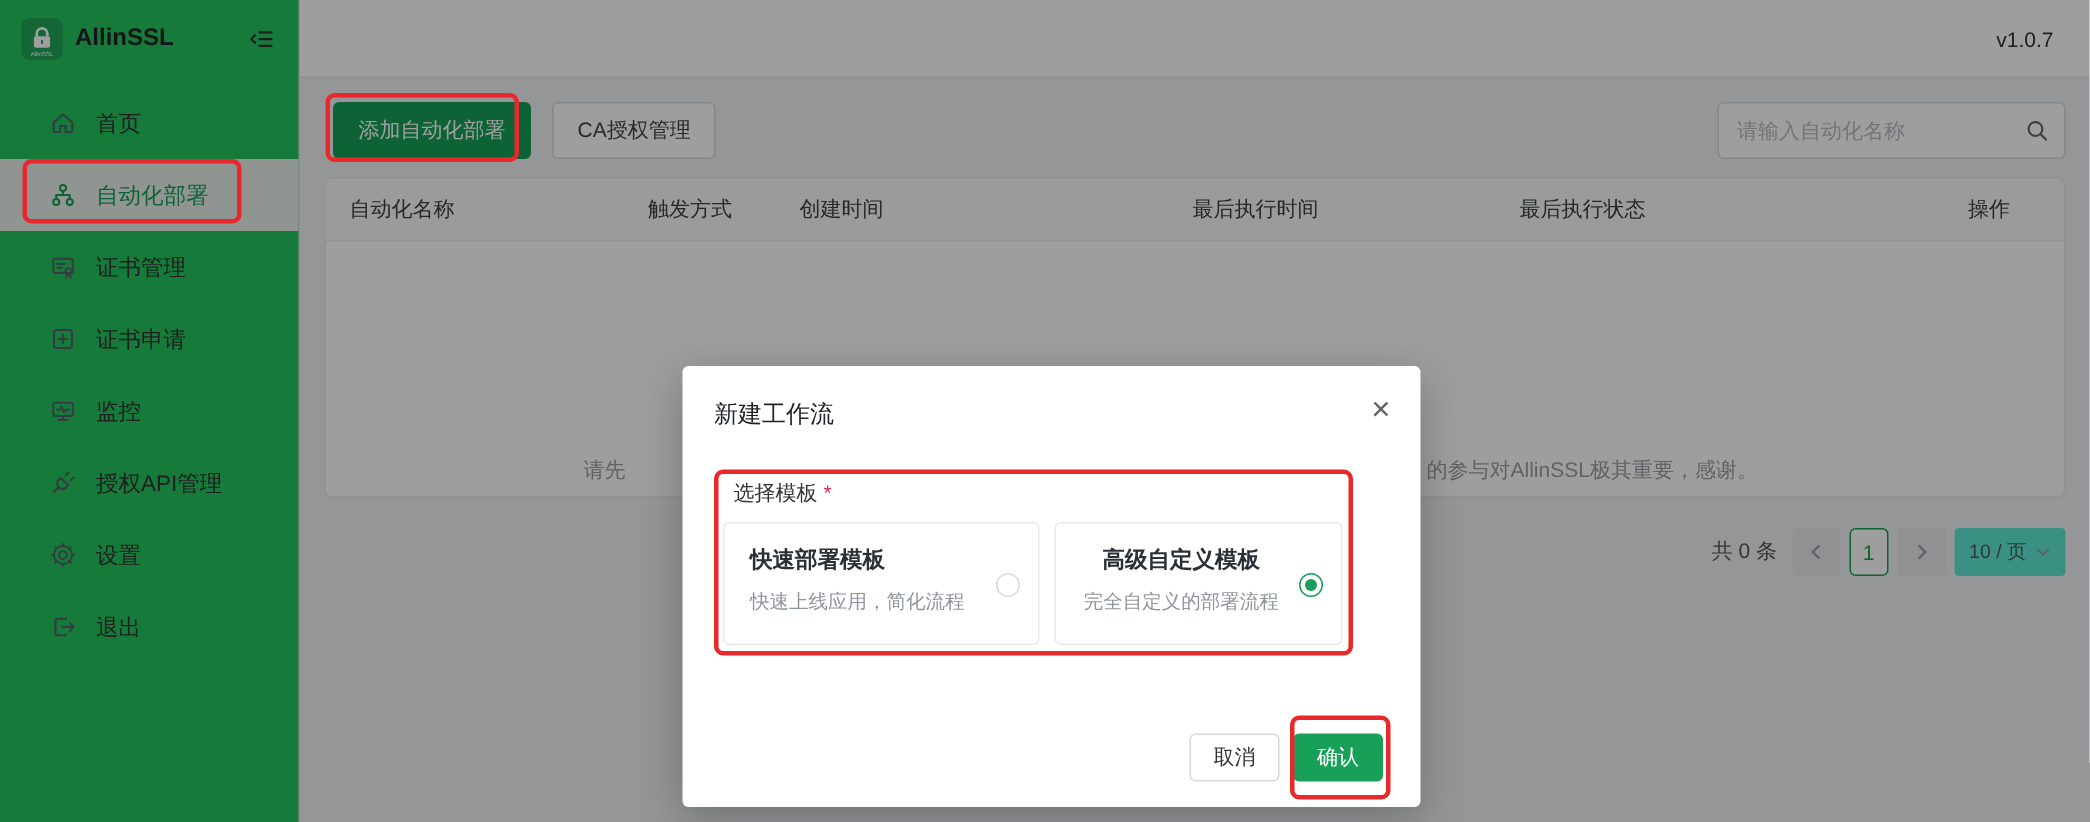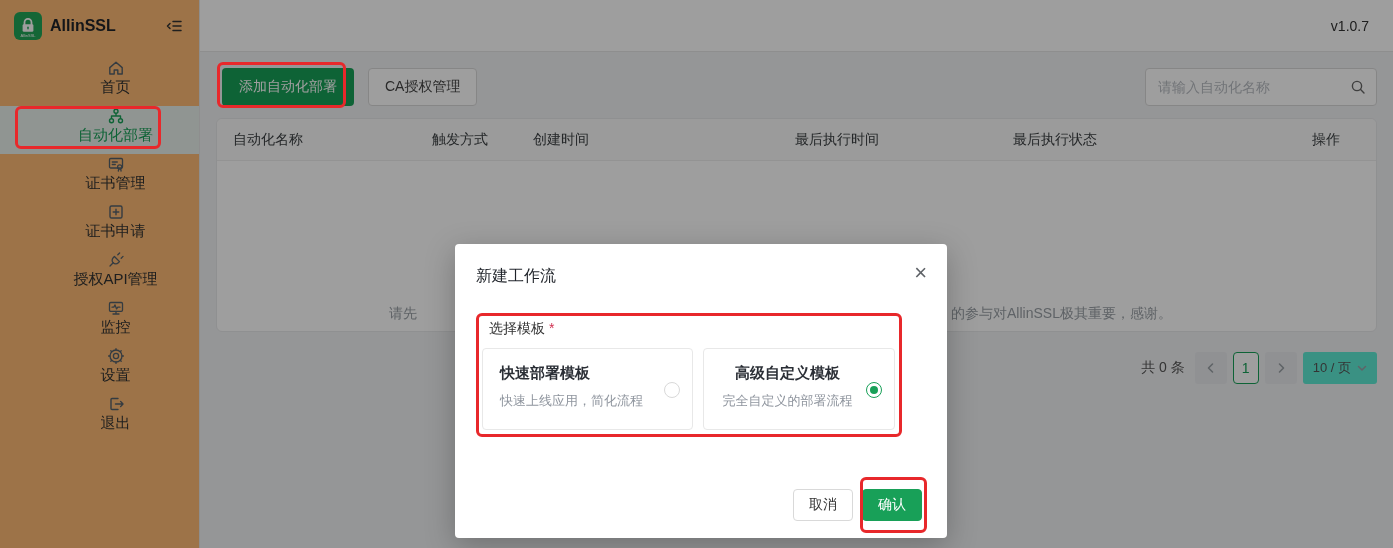--- a/index.html
+++ b/index.html
@@ -1,27 +1,27 @@
 <!DOCTYPE html>
 <html><head>
 <meta charset="utf-8">
 <style>
   * { margin:0; padding:0; box-sizing:border-box; }
   html,body { width:1393px; height:548px; overflow:hidden; }
   body { font-family:"Liberation Sans","DejaVu Sans",sans-serif; background:#f1f2f4; }
   .app { position:relative; width:1393px; height:548px; background:#f1f2f4; overflow:hidden; }
 
   
-  .sidebar { position:absolute; left:0; top:0; width:200px; height:548px; background:#fdba74; border-right:1px solid #e6e6e6; z-index:1; }
+  .sidebar { position:absolute; left:0; top:0; width:200px; height:548px; background:#22c55e; border-right:1px solid #e6e6e6; z-index:1; }
   .logo-row { display:flex; align-items:center; height:52px; padding:0 14px; gap:8px; }
   .logo-badge { width:28px; height:28px; flex:0 0 28px; }
   .app-name { font-size:16px; font-weight:bold; color:#1f2329; }
   .fold-btn { margin-left:auto; width:22px; height:22px; display:flex; align-items:center; justify-content:center; cursor:pointer; color:#333; }
   .nav { margin-top:6px; }
-  .nav-item { height:48px; display:flex; align-items:center; padding-left:32px; font-size:15px; color:#333; cursor:pointer;flex-direction:column; }
+  .nav-item { height:48px; display:flex; align-items:center; gap:12px; padding-left:32px; font-size:15px; color:#333; cursor:pointer; }
   .nav-item .nav-icon { width:20px; height:20px; display:flex; align-items:center; justify-content:center; color:#55606a; }
   .nav-item.active { background:#e9f1ec; color:#18a058; }
   .nav-item.active .nav-icon { color:#18a058; }
 
   
   .header-bar { position:absolute; left:200px; top:0; right:0; height:52px; background:#fff; border-bottom:1px solid #e6e6e6; }
   .version { position:absolute; right:24px; top:0; line-height:52px; font-size:14px; color:#333; }
 
   
   .btn { display:inline-flex; align-items:center; justify-content:center; height:38px; padding:0 16px; border-radius:4px; font-size:14px; cursor:pointer; border:1px solid transparent; }
@@ -141,36 +141,36 @@
             <svg width="18" height="18" viewBox="0 0 18 18" fill="none" stroke="currentColor" stroke-width="1.4" stroke-linecap="round">
               <rect x="3" y="3" width="12" height="12" rx="1.6"></rect>
               <path d="M9 6.2v5.6M6.2 9h5.6"></path>
             </svg>
           </span>
         <span>证书申请</span>
       </div>
       <div class="nav-item">
         <span class="nav-icon">
             <svg width="18" height="18" viewBox="0 0 18 18" fill="none" stroke="currentColor" stroke-width="1.3" stroke-linecap="round" stroke-linejoin="round">
+              <rect x="2.5" y="3.5" width="13" height="8.8" rx="1.2"></rect>
+              <path d="M5 8.2h1.8L8 5.9l1.6 4 1.2-1.7H13"></path>
+              <path d="M9 12.3V15M6 15h6"></path>
+            </svg>
+          </span>
+        <span>监控</span>
+      </div>
+      <div class="nav-item">
+        <span class="nav-icon">
+            <svg width="18" height="18" viewBox="0 0 18 18" fill="none" stroke="currentColor" stroke-width="1.3" stroke-linecap="round" stroke-linejoin="round">
               <path d="M3 15l3.2-3.2"></path>
               <path d="M6.2 11.8a3.6 3.6 0 0 1 0-5.1l1.2-1.2 5.1 5.1-1.2 1.2a3.6 3.6 0 0 1-5.1 0z"></path>
               <path d="M10.8 3.8 12.6 2M14.2 7.2 16 5.4"></path>
             </svg>
           </span>
         <span>授权API管理</span>
-      </div>
-      <div class="nav-item">
-        <span class="nav-icon">
-            <svg width="18" height="18" viewBox="0 0 18 18" fill="none" stroke="currentColor" stroke-width="1.3" stroke-linecap="round" stroke-linejoin="round">
-              <rect x="2.5" y="3.5" width="13" height="8.8" rx="1.2"></rect>
-              <path d="M5 8.2h1.8L8 5.9l1.6 4 1.2-1.7H13"></path>
-              <path d="M9 12.3V15M6 15h6"></path>
-            </svg>
-          </span>
-        <span>监控</span>
       </div>
       <div class="nav-item">
         <span class="nav-icon">
             <svg width="18" height="18" viewBox="0 0 18 18" fill="none" stroke="currentColor" stroke-width="1.3" stroke-linecap="round">
               <circle cx="9" cy="9" r="2.6"></circle>
               <circle cx="9" cy="9" r="6"></circle>
               <path d="M9 1.6V3M9 15v1.4M1.6 9H3M15 9h1.4M3.8 3.8l1 1M13.2 13.2l1 1M14.2 3.8l-1 1M4.8 13.2l-1 1"></path>
             </svg>
           </span>
         <span>设置</span>

